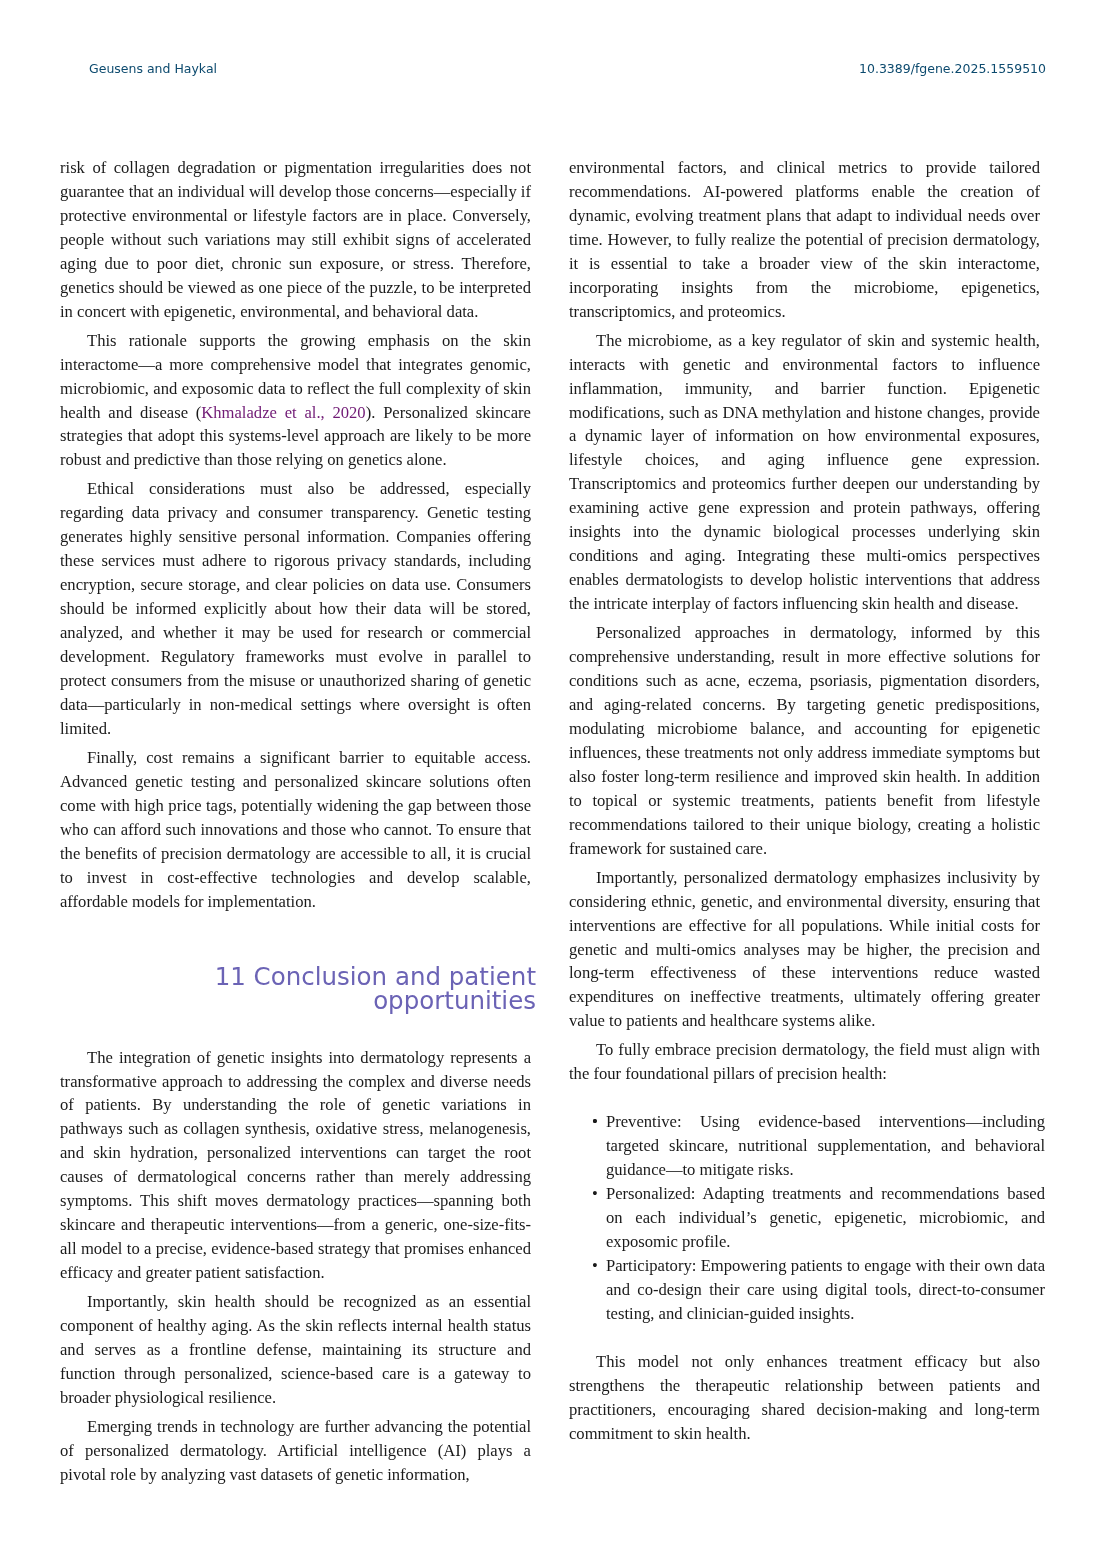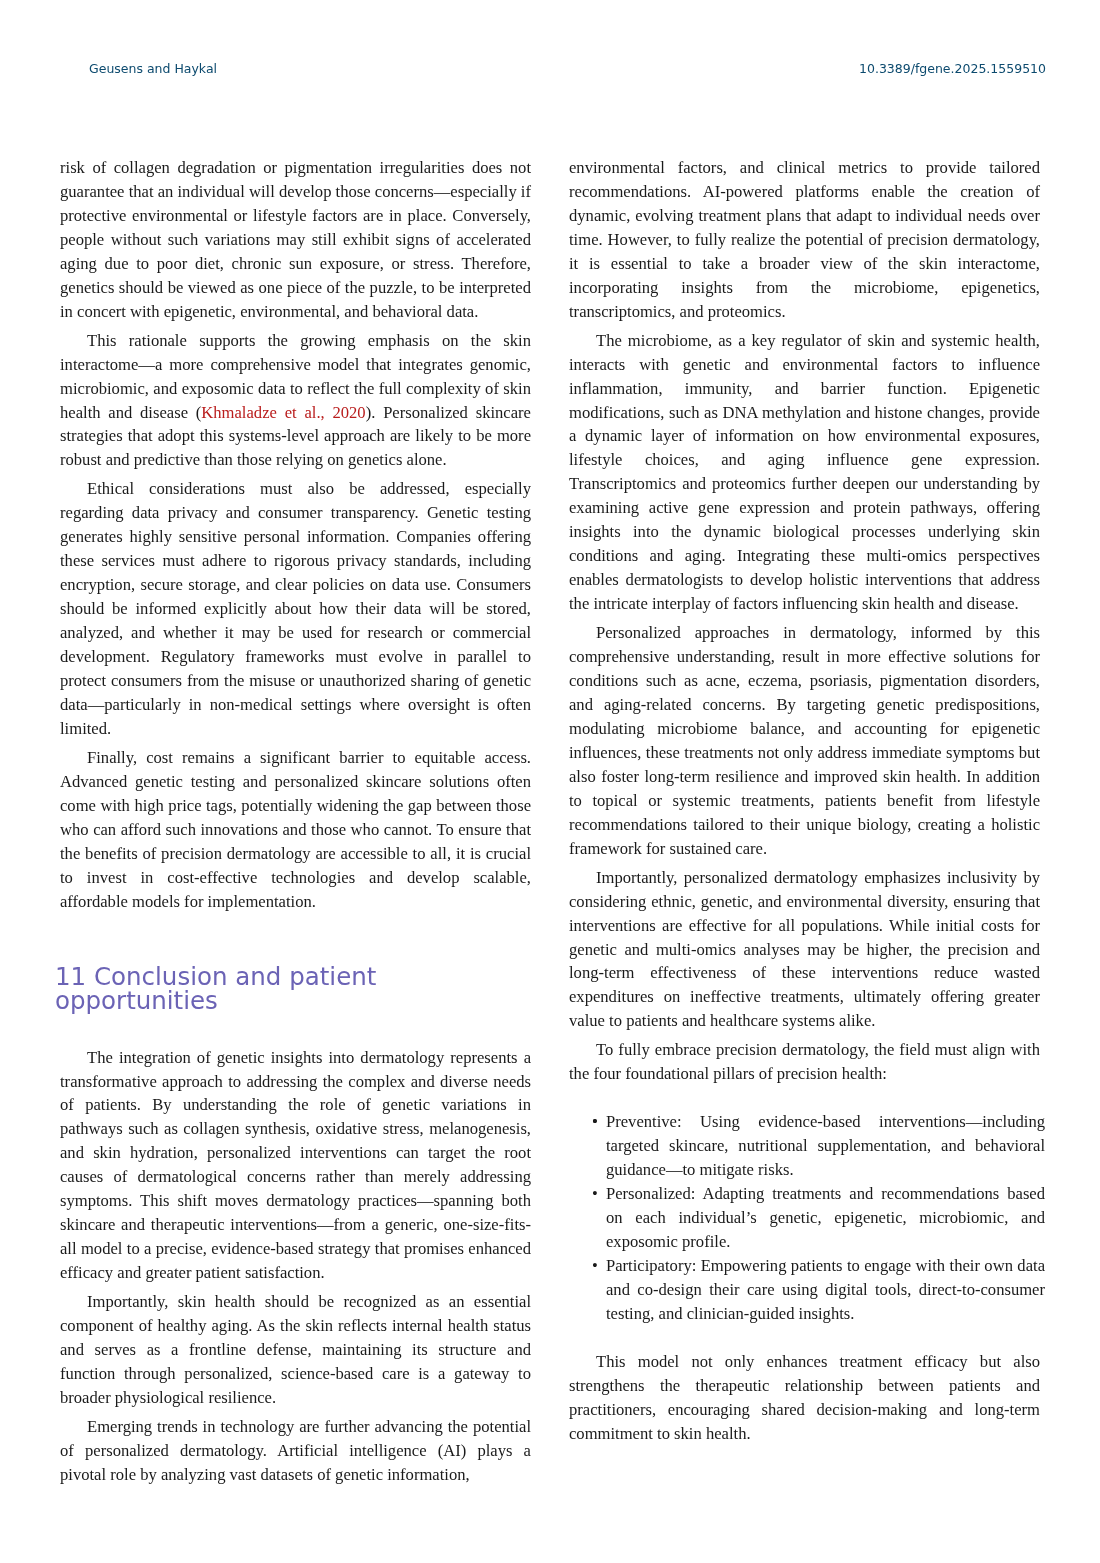--- a/index.html
+++ b/index.html
@@ -8,23 +8,23 @@
     font-family: "DejaVu Sans", sans-serif; font-size: 12.5px; color: #0c4a6e; margin-left: 34px; }
   .header .left { position: absolute; left: 0; top: 0; }
   .header .right { position: absolute; right: 0; top: 0; }
   .col { position: absolute; top: 151px; width: 481px;
     font-family: "Liberation Serif", serif; font-size: 16.6px; line-height: 23.95px;
     color: #1a1a1a; text-align: justify; hyphens: none; }
   .col.left { left: 55px; }
   .col.right { left: 564px; }
   .col p { margin: 5px; text-indent: 0; }
   .col p.indent { text-indent: 27px; }
-  .cite { color: #b91c1c; }
+  .cite { color: #701a75; }
   h2.section { font-family: "DejaVu Sans", sans-serif; font-weight: 400; color: #6b63b5;
-    font-size: 24.5px; line-height: 24px; margin: 51px 0 33px 0; text-align: left; letter-spacing: 0; }
+    font-size: 24.5px; line-height: 24px; margin: 51px 0 33px 0; text-align: right; letter-spacing: 0; }
   ul.pillars { list-style: none; margin: 24px 0 24px 0; padding: 0 0 0 28px; }
   ul.pillars li { position: relative; padding-left: 14px; }
   ul.pillars li .bullet { position: absolute; left: 0; top: 0; }
 </style>
 </head>
 <body>
 
 <div class="header">
   <span class="left">Geusens and Haykal</span>
   <span class="right">10.3389/fgene.2025.1559510</span>

